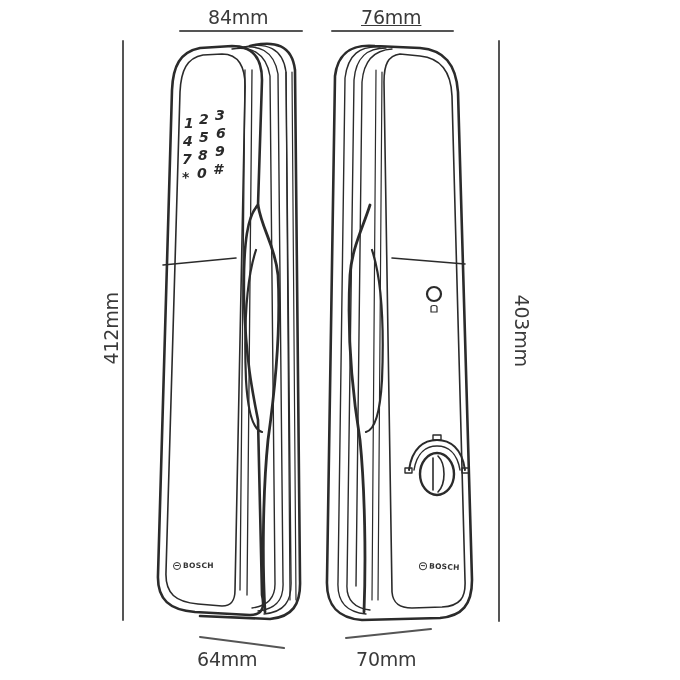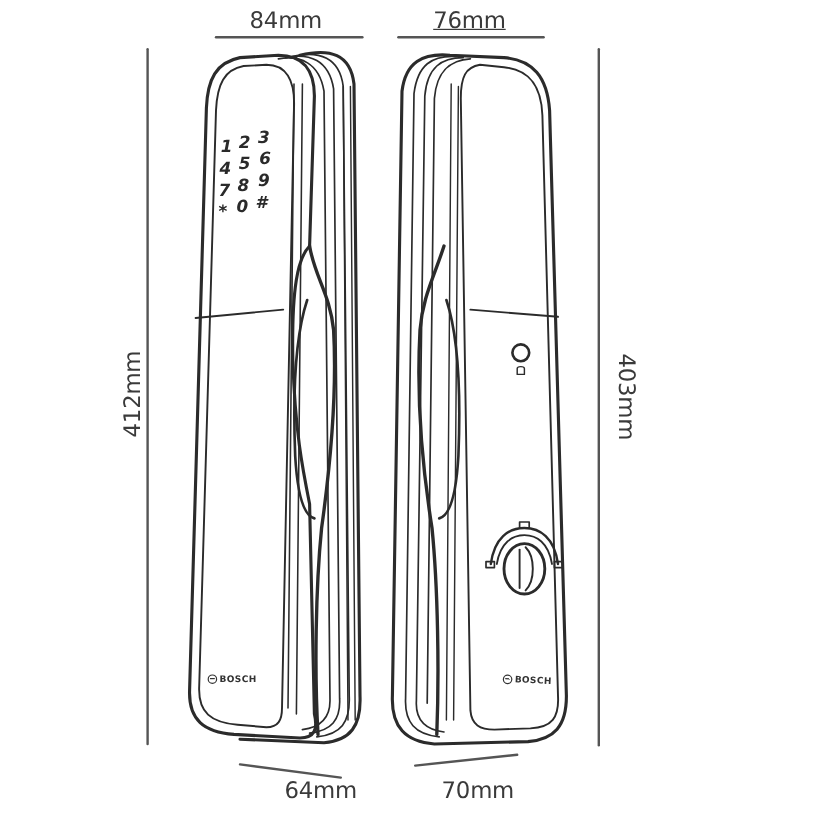--- a/index.html
+++ b/index.html
@@ -96,22 +96,22 @@
         </g>
       </g>
     </g>
   </svg>
 
   
   <div class="dim-label" style="left:208px; top:8px;">84mm</div>
   <div class="dim-label" style="left:361px; top:8px;text-decoration:underline;">76mm</div>
   <div class="dim-label rot-l" style="left:76px; top:320px; width:70px; text-align:center;">412mm</div>
   <div class="dim-label rot-r" style="left:486px; top:320px; width:70px; text-align:center;">403mm</div>
-  <div class="dim-label" style="left:197px; top:650px;margin-left:40px;">64mm</div>
-  <div class="dim-label" style="left:368px; top:650px;">70mm</div>
+  <div class="dim-label" style="left:197px; top:650px;">64mm</div>
+  <div class="dim-label" style="left:356px; top:650px;">70mm</div>
 
   
   <div>
     <span class="key" style="left:184px; top:116px;">1</span>
     <span class="key" style="left:199px; top:112px;">2</span>
     <span class="key" style="left:215px; top:108px;">3</span>
     <span class="key" style="left:183px; top:134px;">4</span>
     <span class="key" style="left:199px; top:130px;">5</span>
     <span class="key" style="left:216px; top:126px;">6</span>
     <span class="key" style="left:182px; top:152px;">7</span>

